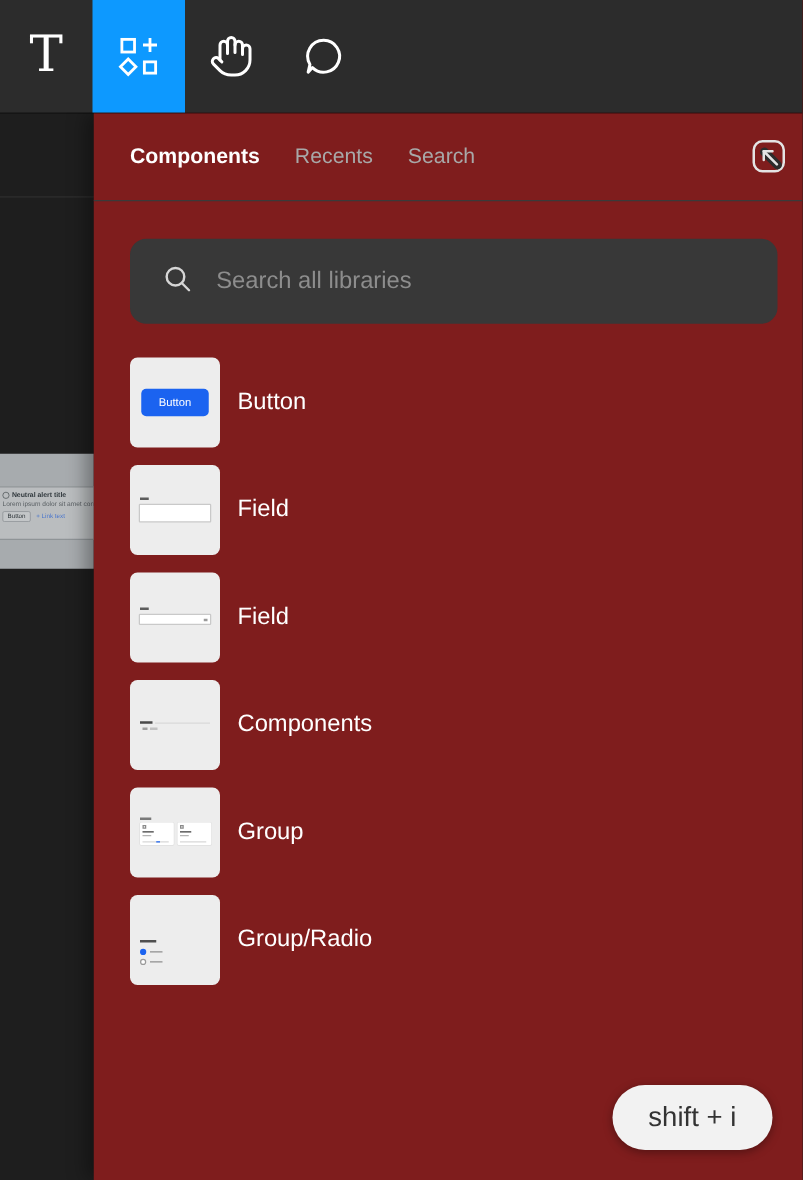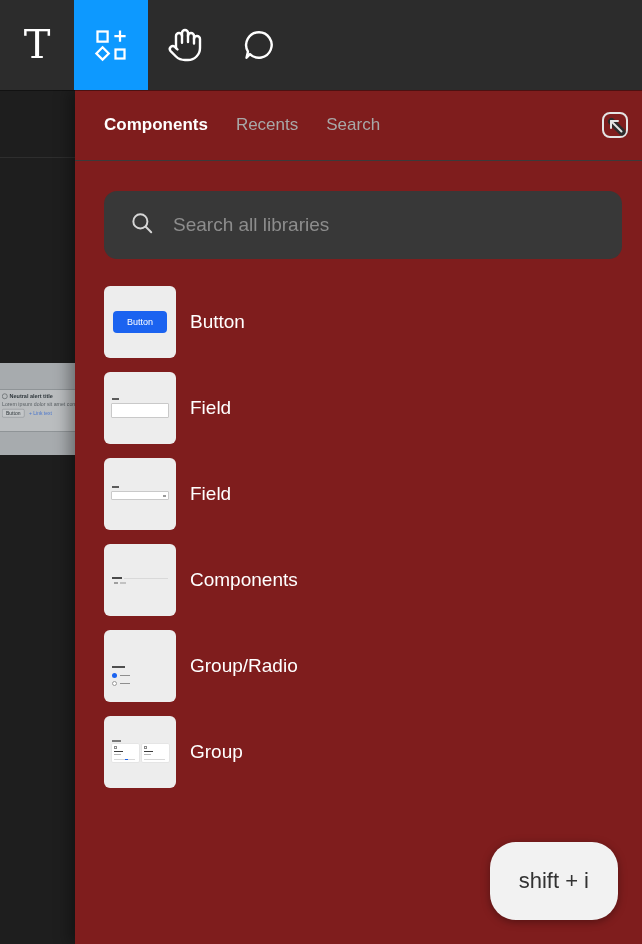--- a/index.html
+++ b/index.html
@@ -78,21 +78,21 @@
   .th-card .c-ic{position:absolute;left:2px;top:2px;width:2.5px;height:2.5px;border:.6px solid #8a8a8a;box-sizing:border-box;}
   .th-card .c-t{position:absolute;left:2px;top:6.5px;width:9px;height:1.5px;background:#3c3c3c;}
   .th-card .c-s{position:absolute;left:2px;top:9.5px;width:7px;height:1px;background:#b4b4b4;}
   .th-card .c-f{position:absolute;left:2px;bottom:2px;width:21px;height:1px;background:#d8d8d8;}
   .th-card .c-dot{position:absolute;left:13px;bottom:2px;width:3px;height:1.5px;background:#1b63f0;}
   .th-radio{position:absolute;width:5px;height:5px;border-radius:50%;box-sizing:border-box;}
   .th-radio.sel{background:#1b63f0;}
   .th-radio.un{background:#fff;border:1px solid #9a9a9a;}
   .th-rdash{position:absolute;height:1.5px;background:#8f8f8f;}
   
-  .shortcut{position:absolute;right:24px;bottom:24px;height:52px;padding:13px 29px;border-radius:26px;
+  .shortcut{position:absolute;right:24px;bottom:24px;height:52px;padding:0 29px;border-radius:26px;
     background:#f2f2f2;color:#333333;font-size:22px;display:flex;align-items:center;
     box-shadow:0 2px 8px rgba(0,0,0,.35);}
 </style>
 </head>
 <body>
 
 <div class="toolbar">
   <div class="tool">
     <span class="t-glyph">T</span>
   </div>
@@ -204,45 +204,45 @@
         <div class="th-al-dark"></div>
         <div class="th-al-line"></div>
         <div class="th-al-d1"></div>
         <div class="th-al-d2"></div>
       </div>
       <span class="item-label">Components</span>
     </div>
 
     <div class="item">
       <div class="thumb">
-        <div class="th-label" style="left:8px;top:36px;width:13px;background:#4f4f4f;"></div>
-        <div class="th-radio sel" style="left:8px;top:43px;"></div>
-        <div class="th-rdash" style="left:16px;top:44.5px;width:10px;"></div>
-        <div class="th-radio un" style="left:8px;top:51px;"></div>
-        <div class="th-rdash" style="left:16px;top:52.5px;width:10px;"></div>
-      </div>
-      <span class="item-label">Group/Radio</span>
-    </div>
-
-    <div class="item">
-      <div class="thumb">
         <div class="th-label" style="left:8px;top:24px;width:9px;background:#7a7a7a;"></div>
         <div class="th-card" style="left:8px;">
           <div class="c-ic"></div>
             <div class="c-t"></div>
             <div class="c-s"></div>
             <div class="c-f"></div>
             <div class="c-dot"></div>
         </div>
         <div class="th-card" style="left:38px;">
           <div class="c-ic"></div>
             <div class="c-t"></div>
             <div class="c-s"></div>
             <div class="c-f"></div>
         </div>
       </div>
       <span class="item-label">Group</span>
     </div>
 
+    <div class="item">
+      <div class="thumb">
+        <div class="th-label" style="left:8px;top:36px;width:13px;background:#4f4f4f;"></div>
+        <div class="th-radio sel" style="left:8px;top:43px;"></div>
+        <div class="th-rdash" style="left:16px;top:44.5px;width:10px;"></div>
+        <div class="th-radio un" style="left:8px;top:51px;"></div>
+        <div class="th-rdash" style="left:16px;top:52.5px;width:10px;"></div>
+      </div>
+      <span class="item-label">Group/Radio</span>
+    </div>
+
   </div>
 
   <div class="shortcut">shift + i</div>
 </div>
 
 </body></html>

